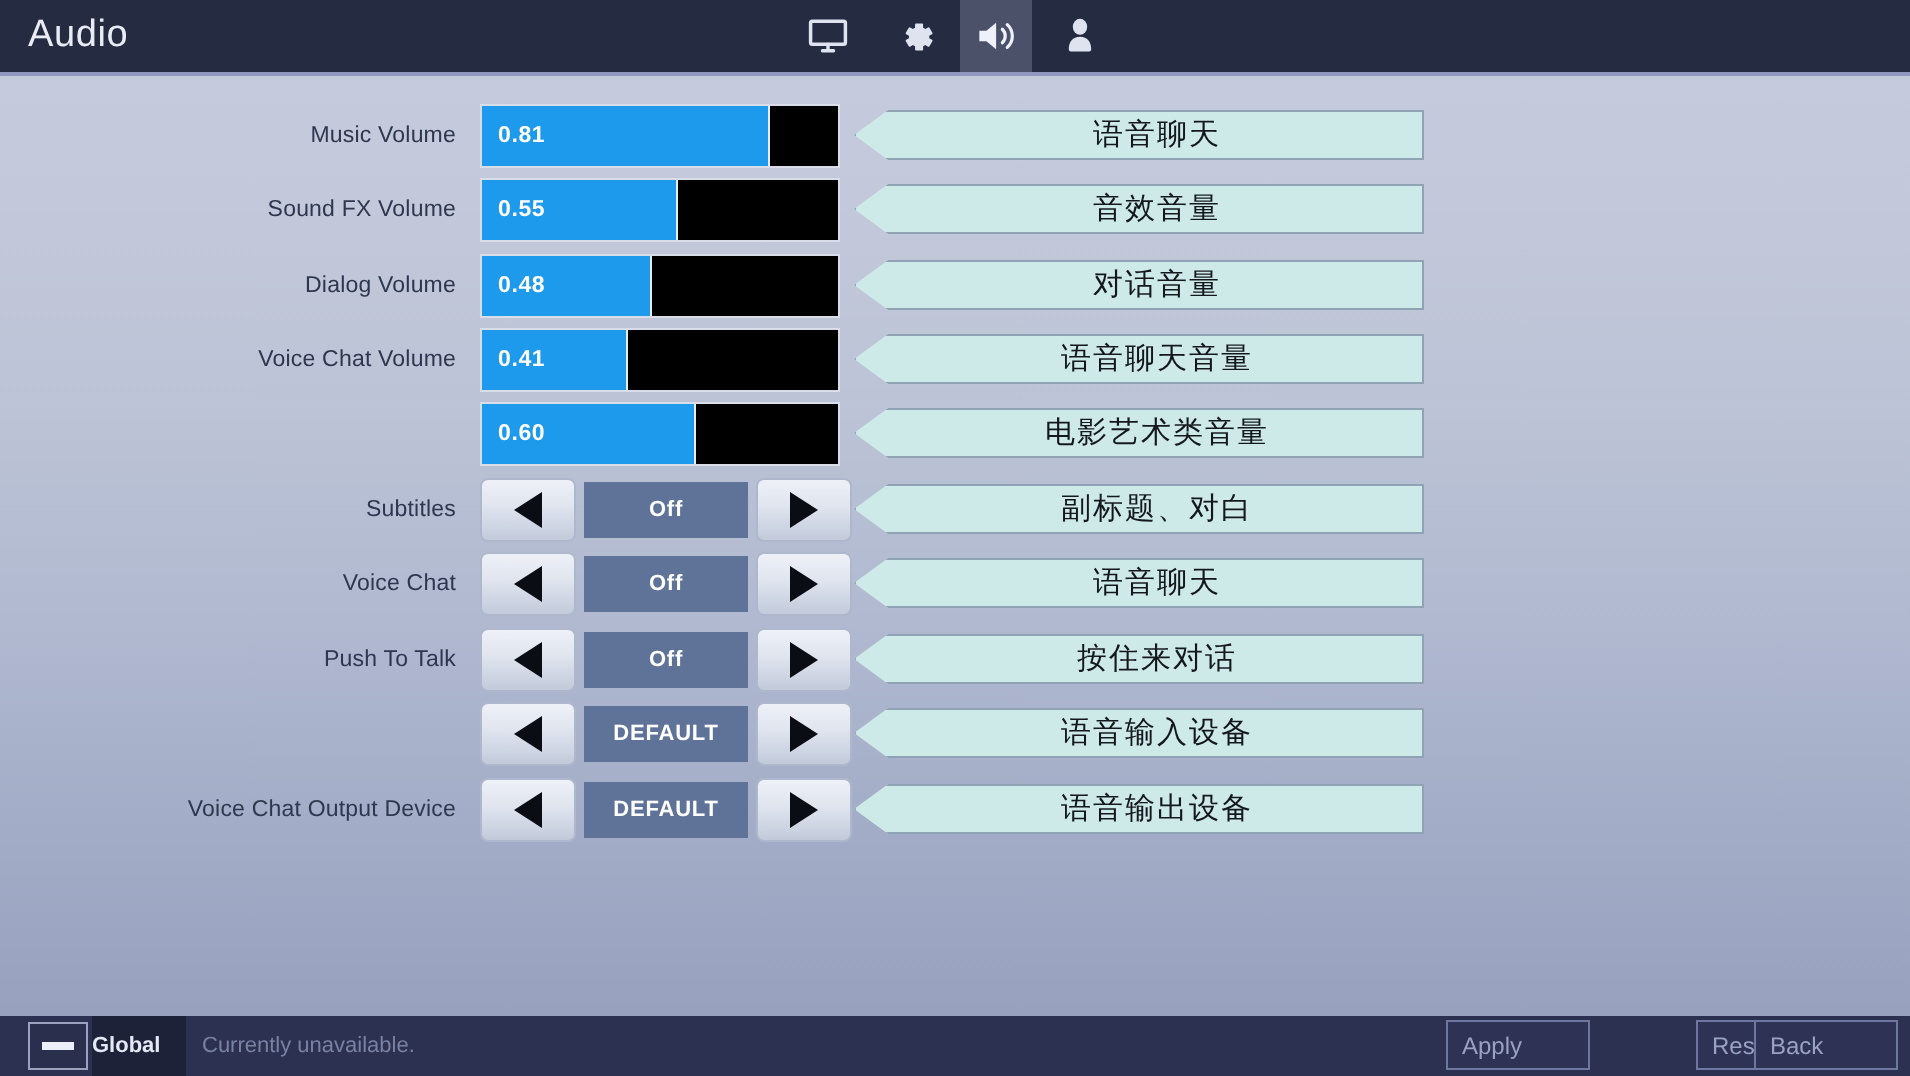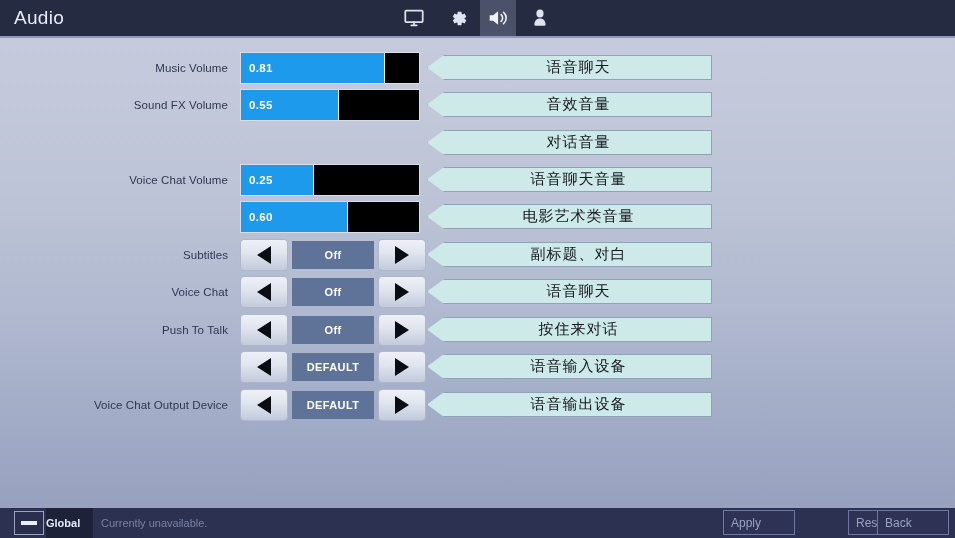--- a/index.html
+++ b/index.html
@@ -211,26 +211,31 @@
         </div>
       </div>
       <div class="row" style="top: 88px;">
         <div class="rlabel">Sound FX Volume</div>
         <div class="slider">
           <div class="slider-fill" style="width: 55%;"></div>
           <div class="slider-val">0.55</div>
         </div>
       </div>
       <div class="row" style="top: 126px;">
+        <div class="rlabel">Dialog Volume</div>
+        <div class="slider">
+          <div class="slider-fill" style="width: 48%;"></div>
+          <div class="slider-val">0.48</div>
+        </div>
       </div>
       <div class="row" style="top: 163px;">
         <div class="rlabel">Voice Chat Volume</div>
         <div class="slider">
           <div class="slider-fill" style="width: 41%;"></div>
-          <div class="slider-val">0.25</div>
+          <div class="slider-val">0.41</div>
         </div>
       </div>
       <div class="row" style="top: 200px;">
         <div class="slider">
           <div class="slider-fill" style="width: 60%;"></div>
           <div class="slider-val">0.60</div>
         </div>
       </div>
       <div class="row" style="top: 238px;">
         <div class="rlabel">Subtitles</div>

